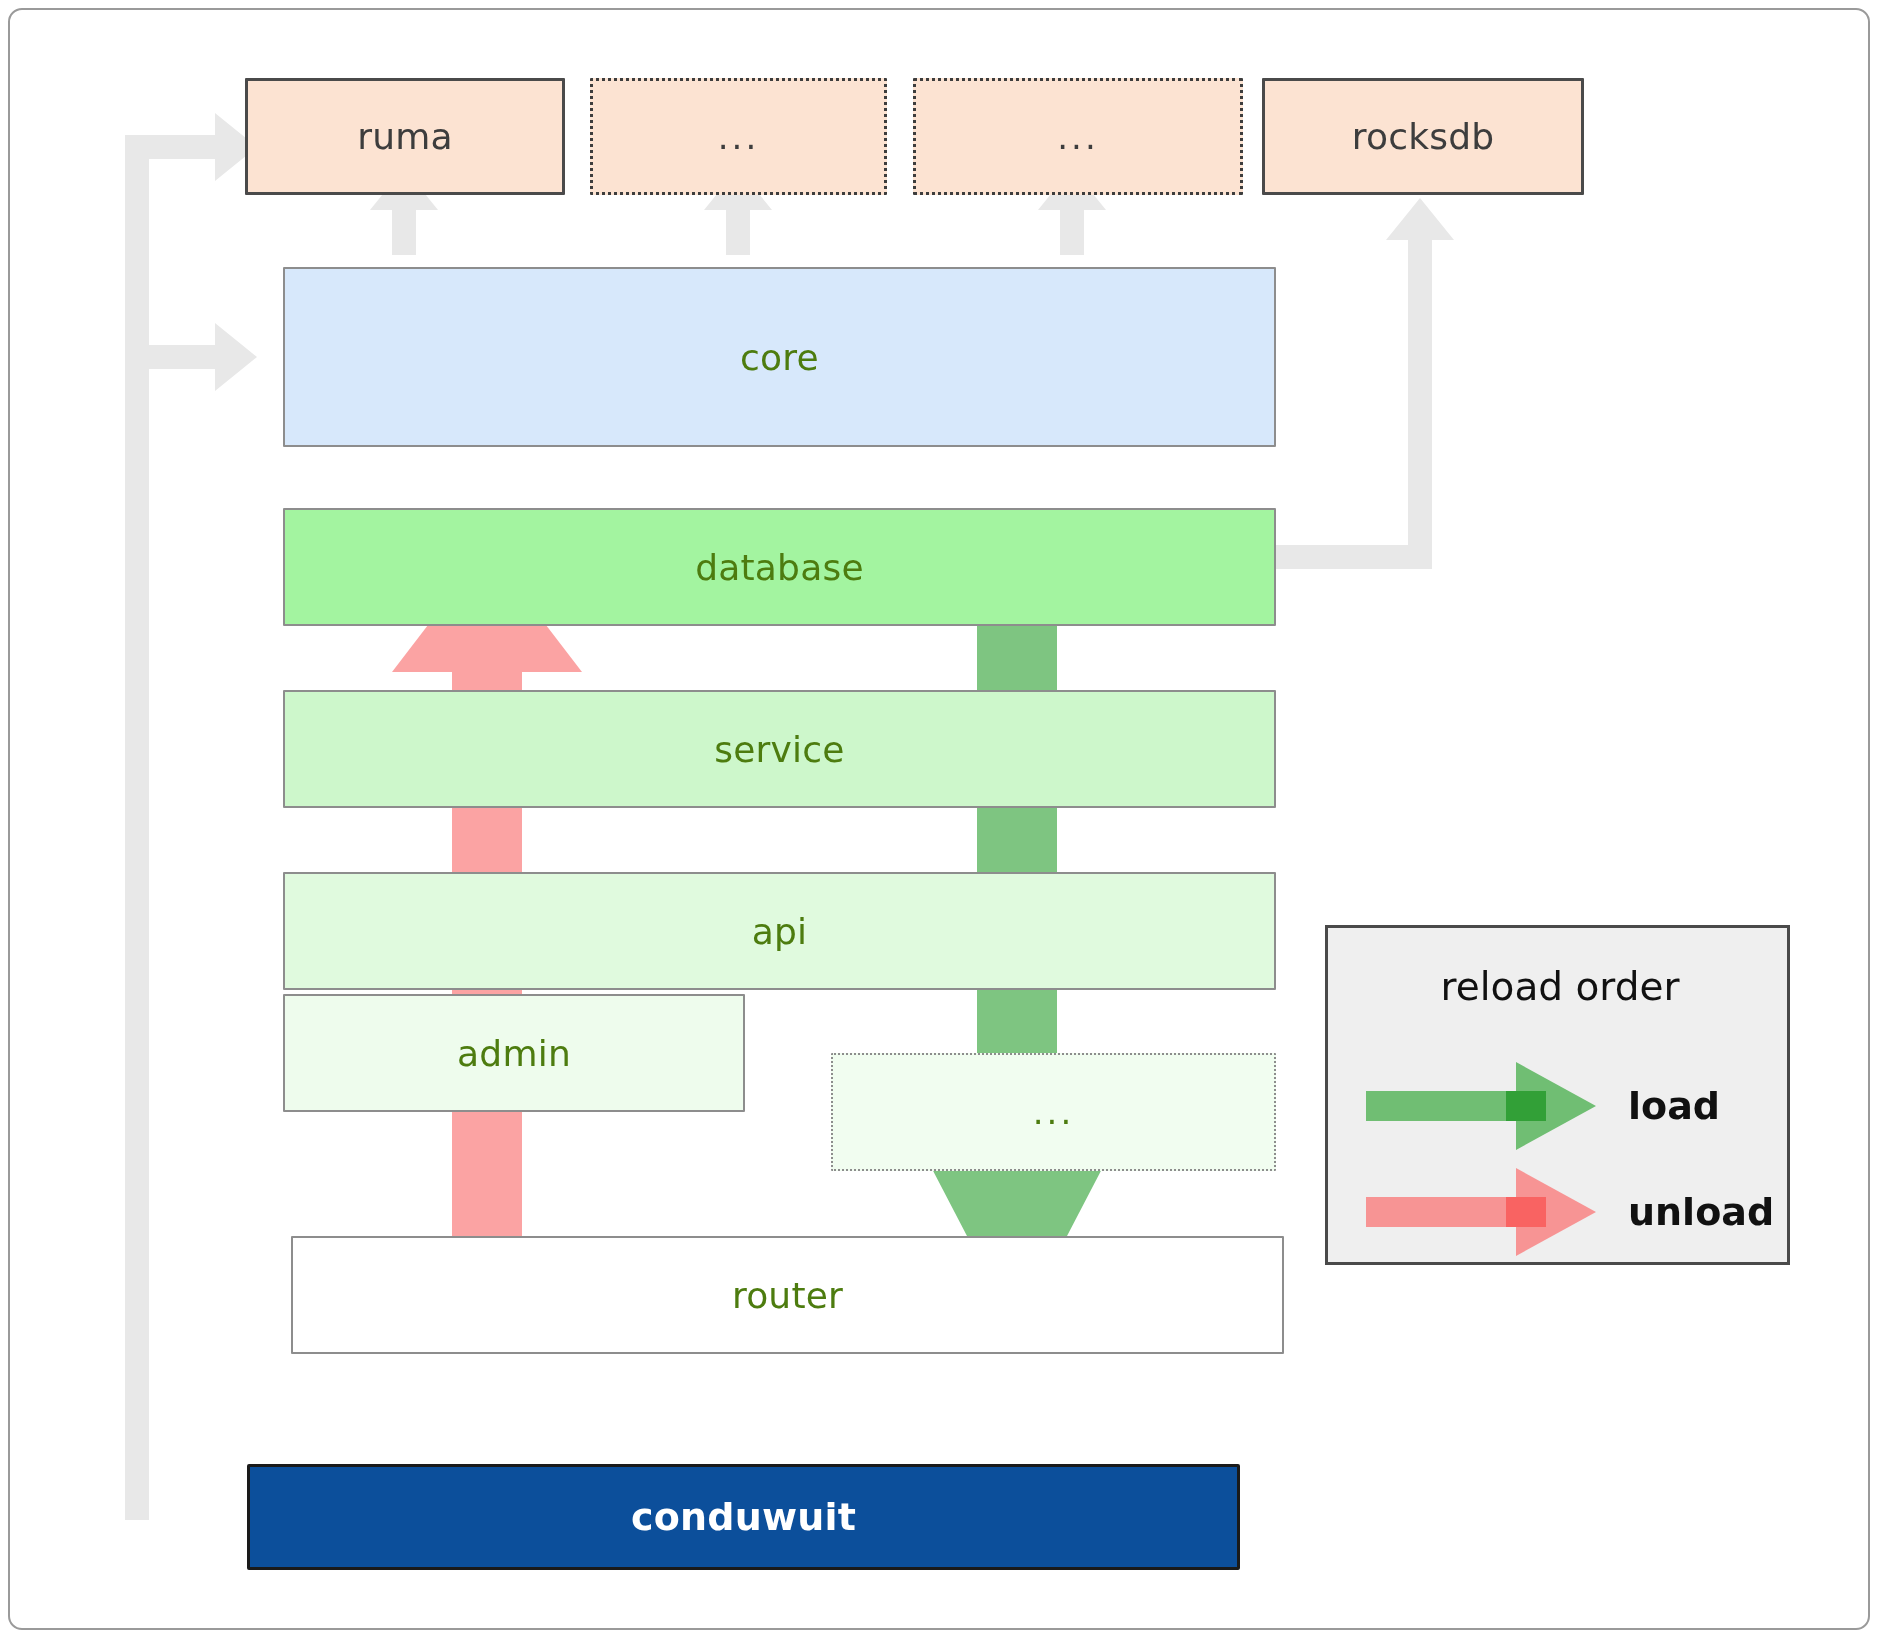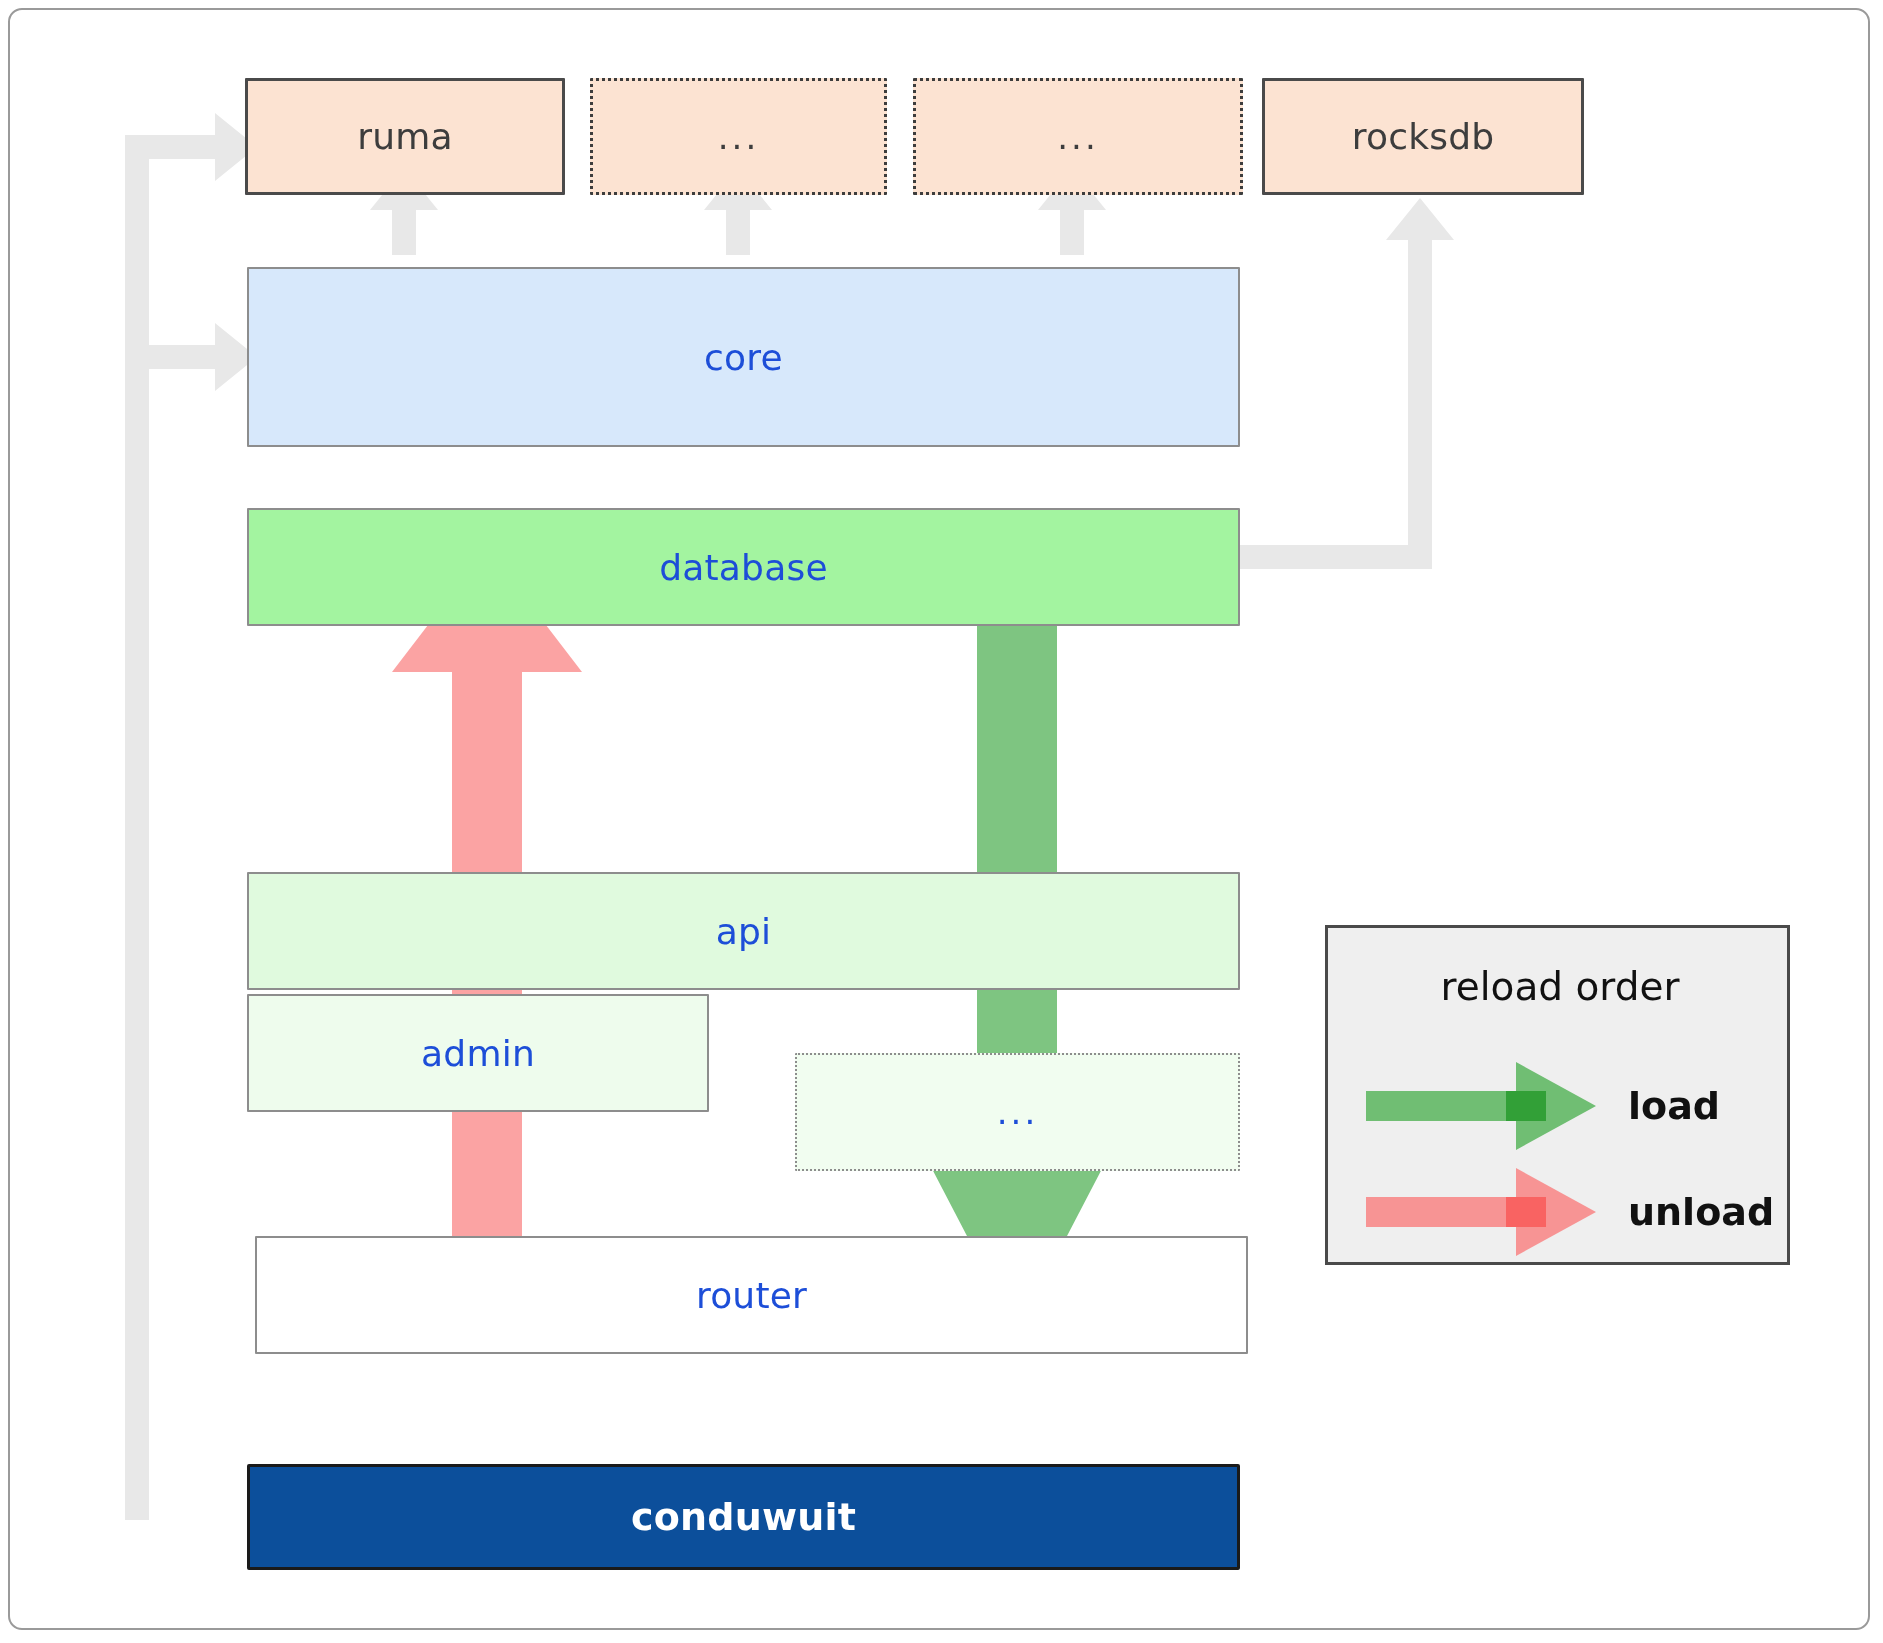--- a/index.html
+++ b/index.html
@@ -49,21 +49,22 @@
     color:#3d3d3d;
   }
   .dep.dotted{border:3px dotted #3d3d3d;}
   .dep.ell{font-size:34px;letter-spacing:3px;}
 
   
   .layer{
     border:2px solid #8d8d8d;
     height:148px;
     font-size:36px;
-    color:#1d4ed8;
+    color:#4d7c0f;
+    margin-left:36px;
   }
   .layer.dotted{border:2px dotted #8d8d8d;}
   .layer.ell{font-size:34px;letter-spacing:3px;}
 
   .c-core{background:#d7e8fb;}
   .c-database{background:#a3f4a0;}
   .c-service{background:#cdf7cb;}
   .c-api{background:#e0fade;}
   .c-admin{background:#eefced;}
   .c-dots{background:#f1fdf0;}
@@ -172,20 +173,23 @@
   </div>
 
   <div class="node layer c-core" style="left:247px;top:267px;width:993px;height:180px;">
     <span class="lbl">core</span>
   </div>
 
   <div class="node layer c-database" style="left:247px;top:508px;width:993px;height:118px;">
     <span class="lbl">database</span>
   </div>
 
+  <div class="node layer c-service" style="left:247px;top:690px;width:993px;height:118px;">
+    <span class="lbl">service</span>
+  </div>
 
   <div class="node layer c-api" style="left:247px;top:872px;width:993px;height:118px;">
     <span class="lbl">api</span>
   </div>
 
   <div class="node layer c-admin" style="left:247px;top:994px;width:462px;height:118px;">
     <span class="lbl">admin</span>
   </div>
 
   <div class="node layer c-dots dotted ell" style="left:795px;top:1053px;width:445px;height:118px;">

